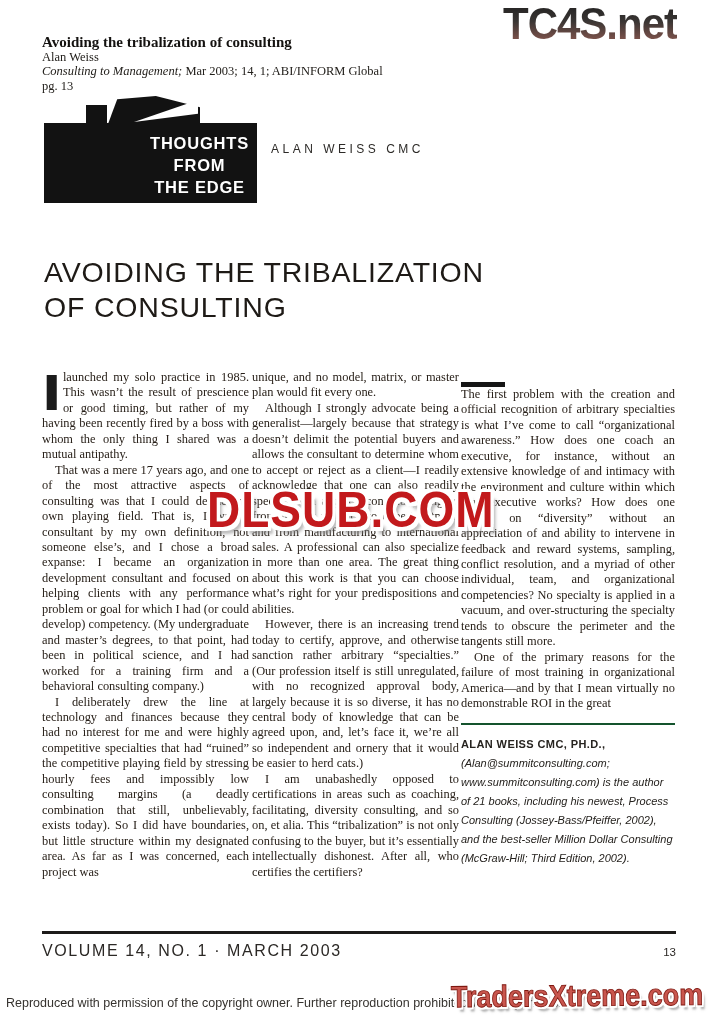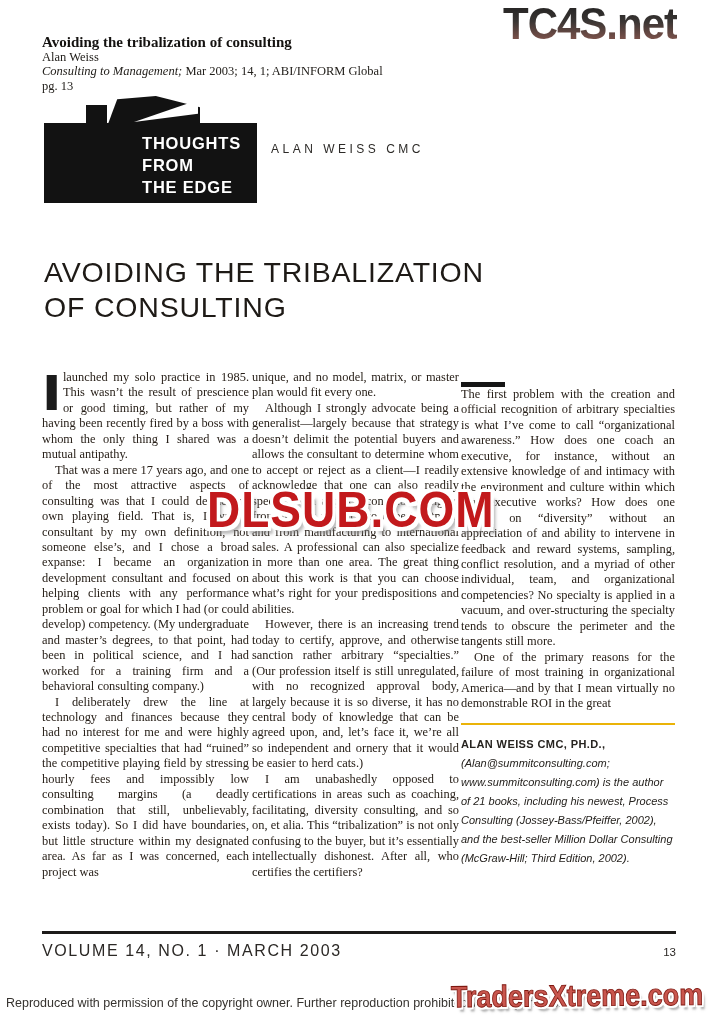--- a/index.html
+++ b/index.html
@@ -28,21 +28,21 @@
   
   .logo-icon-rect { position:absolute; left:86px; top:105px; width:21px; height:19px; background:#121212; }
   .logo-icon-trap { position:absolute; left:108px; top:96px; width:92px; height:28px; background:#121212;
     clip-path:polygon(0 100%, 10% 12%, 52% 0, 100% 40%, 100% 100%); }
   .logo-icon-tri { position:absolute; left:134px; top:100px; width:64px; height:22px; background:#ffffff;
     clip-path:polygon(100% 0, 0 100%, 100% 62%); }
   .logo-box {
     position:absolute; left:44px; top:123px; width:213px; height:80px; background:#121212;
     color:#ffffff; font-family:"Liberation Sans", sans-serif; font-weight:bold;
     font-size:16.5px; line-height:22px; letter-spacing:0.8px;
-    padding:9px 0 0 98px; box-sizing:border-box;
+    padding:9px 0 0 98px; box-sizing:border-box;text-align:center;
   }
   .byline {
     position:absolute; left:271px; top:142px;
     font-family:"Liberation Sans", sans-serif; font-size:12px;
     letter-spacing:3.5px; color:#2c2a27;
   }
 
   
   .title {
     position:absolute; left:44px; top:255px; margin:0;
@@ -61,21 +61,21 @@
     float:left; font-family:"Liberation Sans", sans-serif; font-weight:bold;
     font-size:50px; line-height:42px; margin:2px 7px 0 0; color:#1b1b1b;
     transform:scaleX(1.4); transform-origin:left;
   }
   .head-bar { width:44px; height:5px; background:#151515; margin-top:12px; }
   .sec-head {
     font-family:"Liberation Sans", sans-serif; font-weight:bold;
     font-size:15px; letter-spacing:0.2px; margin:6px 0 9px 0; color:#171512;
   }
   .bio {
-    margin-top:11px; border-top:2px solid #eab308; padding-top:10px;
+    margin-top:11px; border-top:2px solid #14532d; padding-top:10px;
     font-family:"Liberation Sans", sans-serif; font-size:11px; line-height:19px;
     text-align:left; color:#26231f;
   }
   .bio-name { font-weight:bold; letter-spacing:0.4px; }
   .bio-text { font-style:italic; }
 
   
   .wm-dlsub {
     position:absolute; left:207px; top:483px;
     font-family:"Liberation Sans", sans-serif; font-weight:bold;

